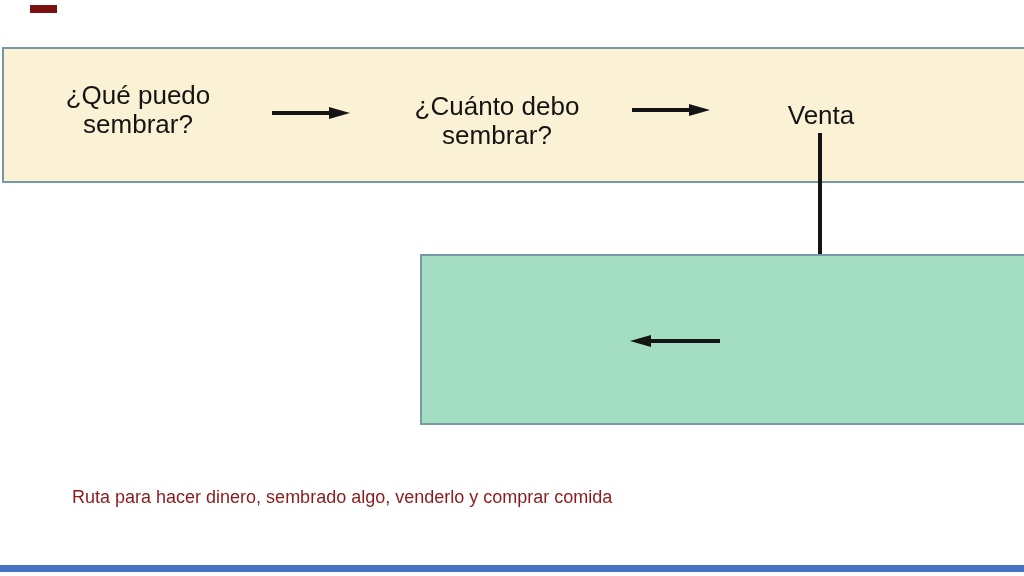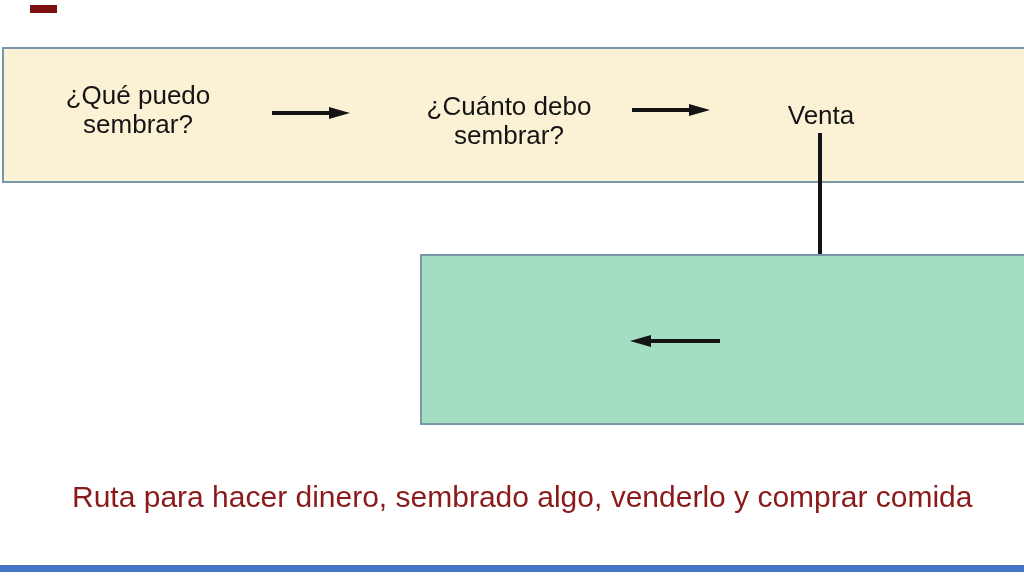--- a/index.html
+++ b/index.html
@@ -41,21 +41,21 @@
     white-space:pre-line;
     font-size:26px;
     line-height:29px;
     color:#141414;
   }
   .node.tight{line-height:30px;}
   .arrow{position:absolute;display:block;}
   .caption{
     position:absolute;
     left:72px;top:482px;
-    font-size:30px;
+    font-size:18px;
     line-height:30px;
     color:#8B1A1A;
     white-space:nowrap;
   }
 </style>
 </head>
 <body>
 
 <div id="stage">
 
@@ -63,21 +63,21 @@
 
   <div class="box question-box">
     <div class="node" style="left:24px;top:32px;">¿Qué puedo
 sembrar?</div>
 
     <svg class="arrow" style="left:268px;top:57px;" width="78" height="14" viewBox="0 0 78 14">
       <line x1="0" y1="7" x2="59" y2="7" stroke="#141414" stroke-width="4"></line>
       <polygon points="57,1 78,7 57,13" fill="#141414"></polygon>
     </svg>
 
-    <div class="node" style="left:395px;top:43px;">¿Cuánto debo
+    <div class="node" style="left:383px;top:43px;">¿Cuánto debo
 sembrar?</div>
 
     <svg class="arrow" style="left:628px;top:54px;" width="78" height="14" viewBox="0 0 78 14">
       <line x1="0" y1="7" x2="59" y2="7" stroke="#141414" stroke-width="4"></line>
       <polygon points="57,1 78,7 57,13" fill="#141414"></polygon>
     </svg>
 
     <div class="node" style="left:707px;top:52px;">Venta</div>
   </div>
 

